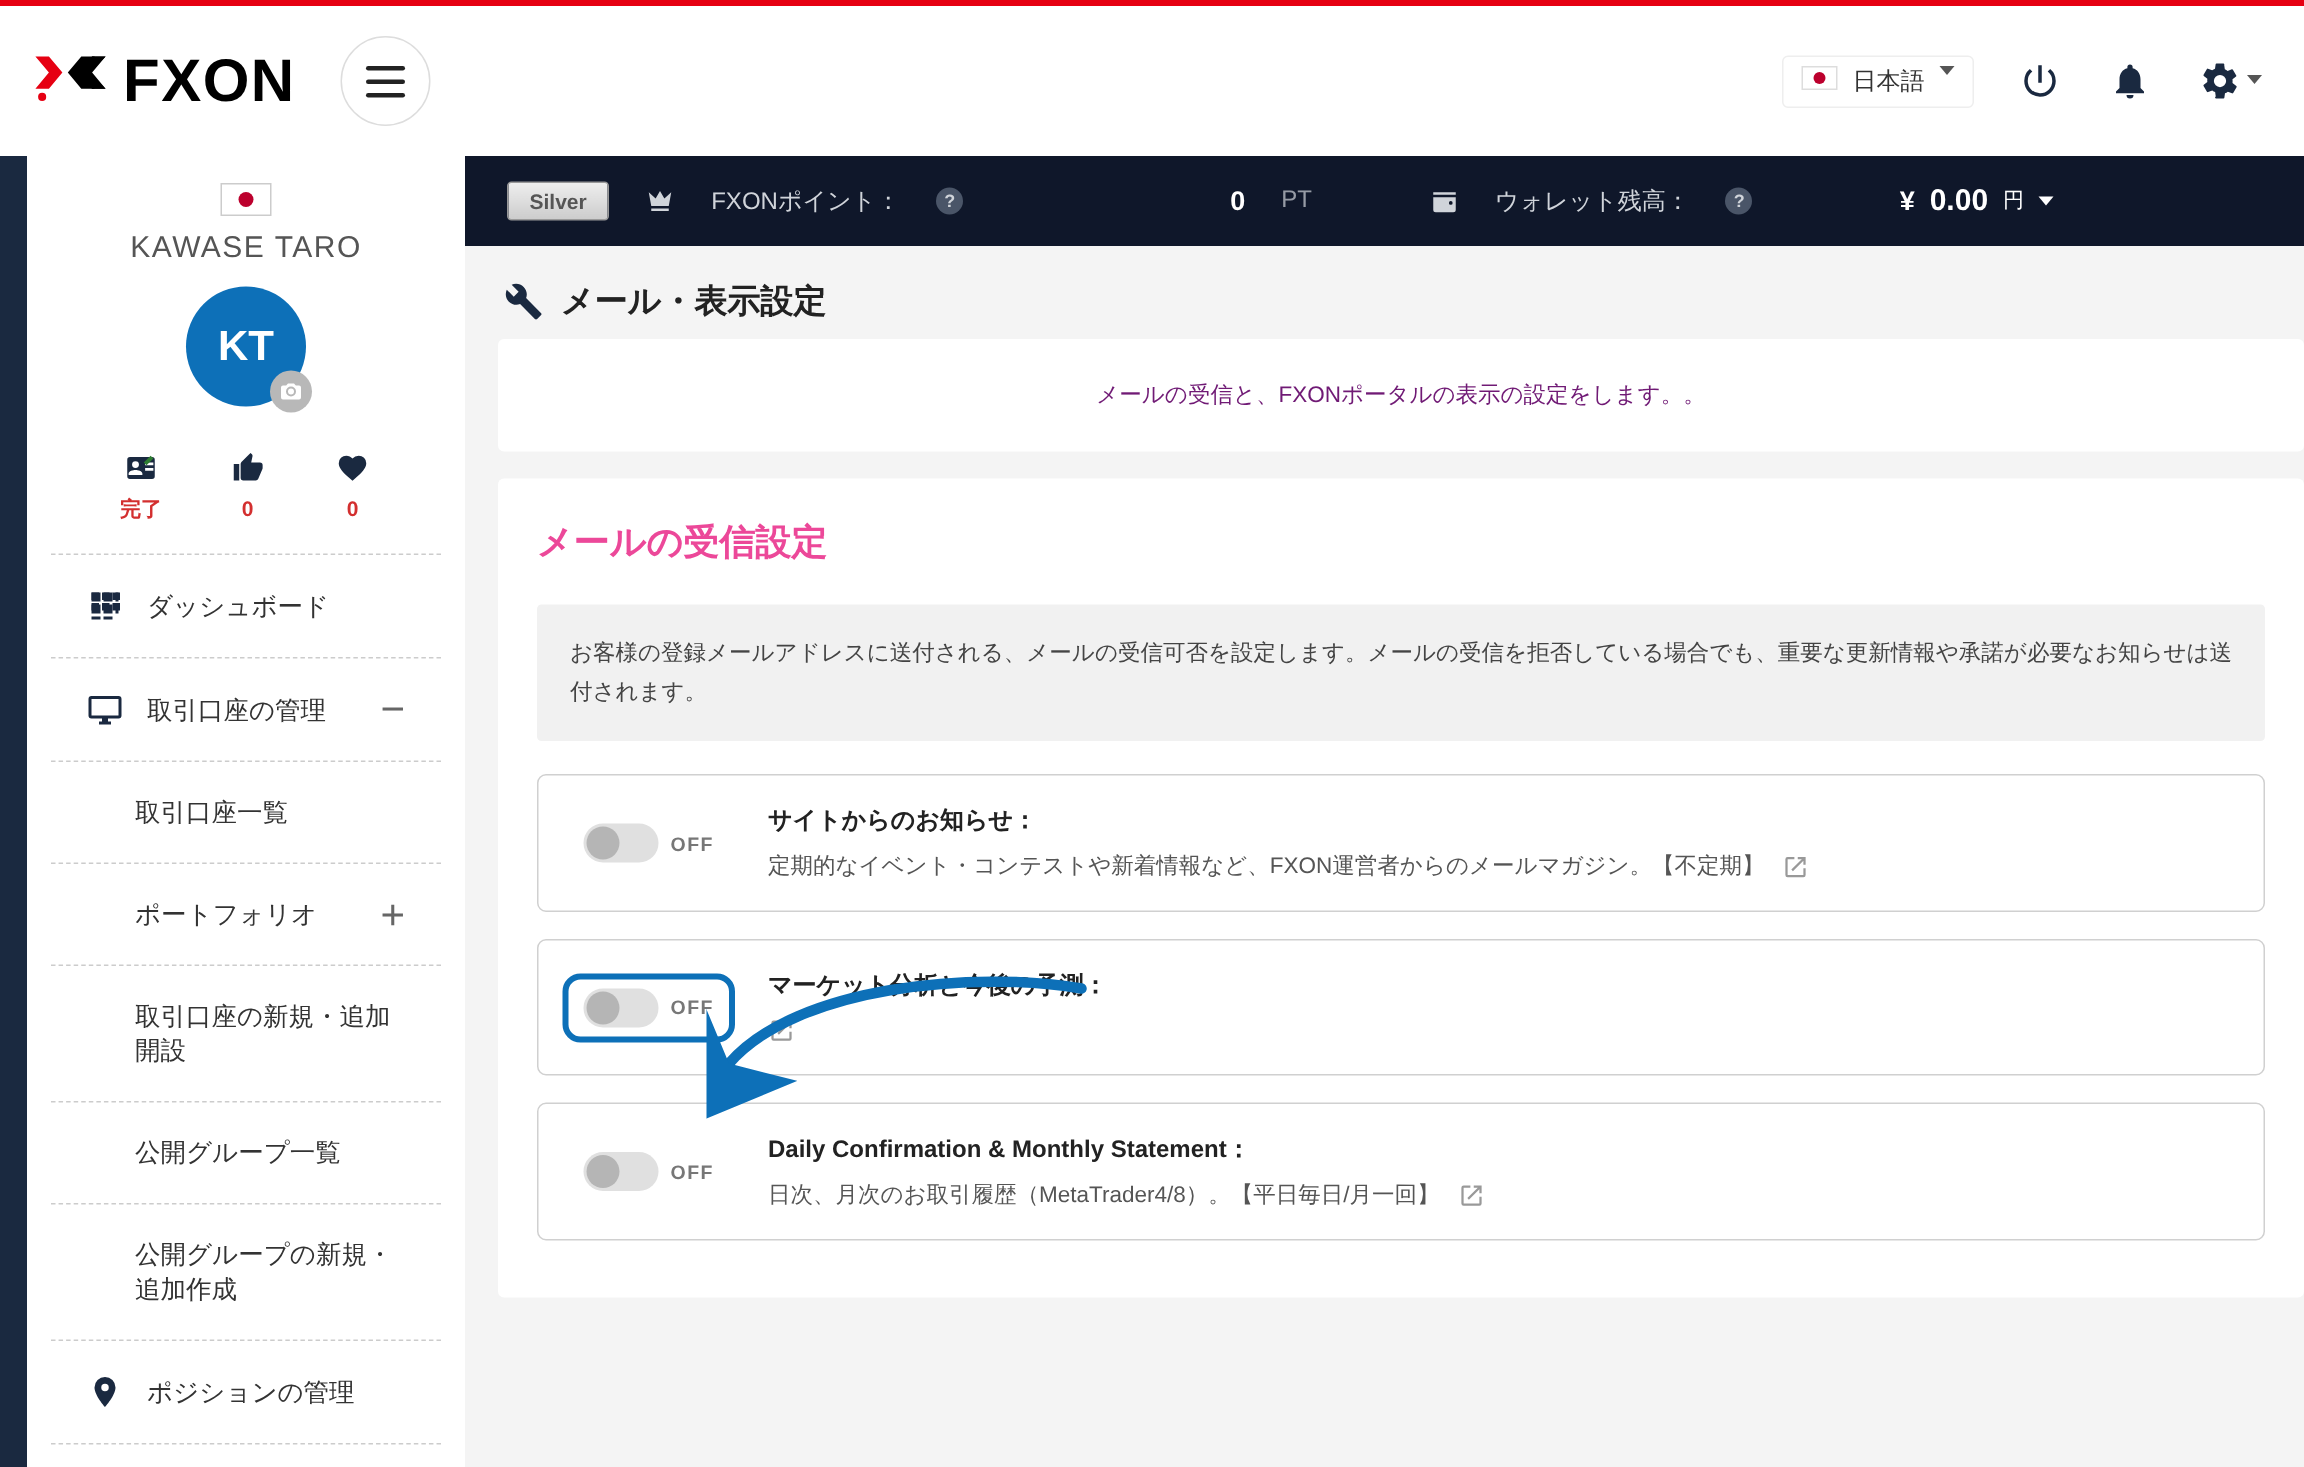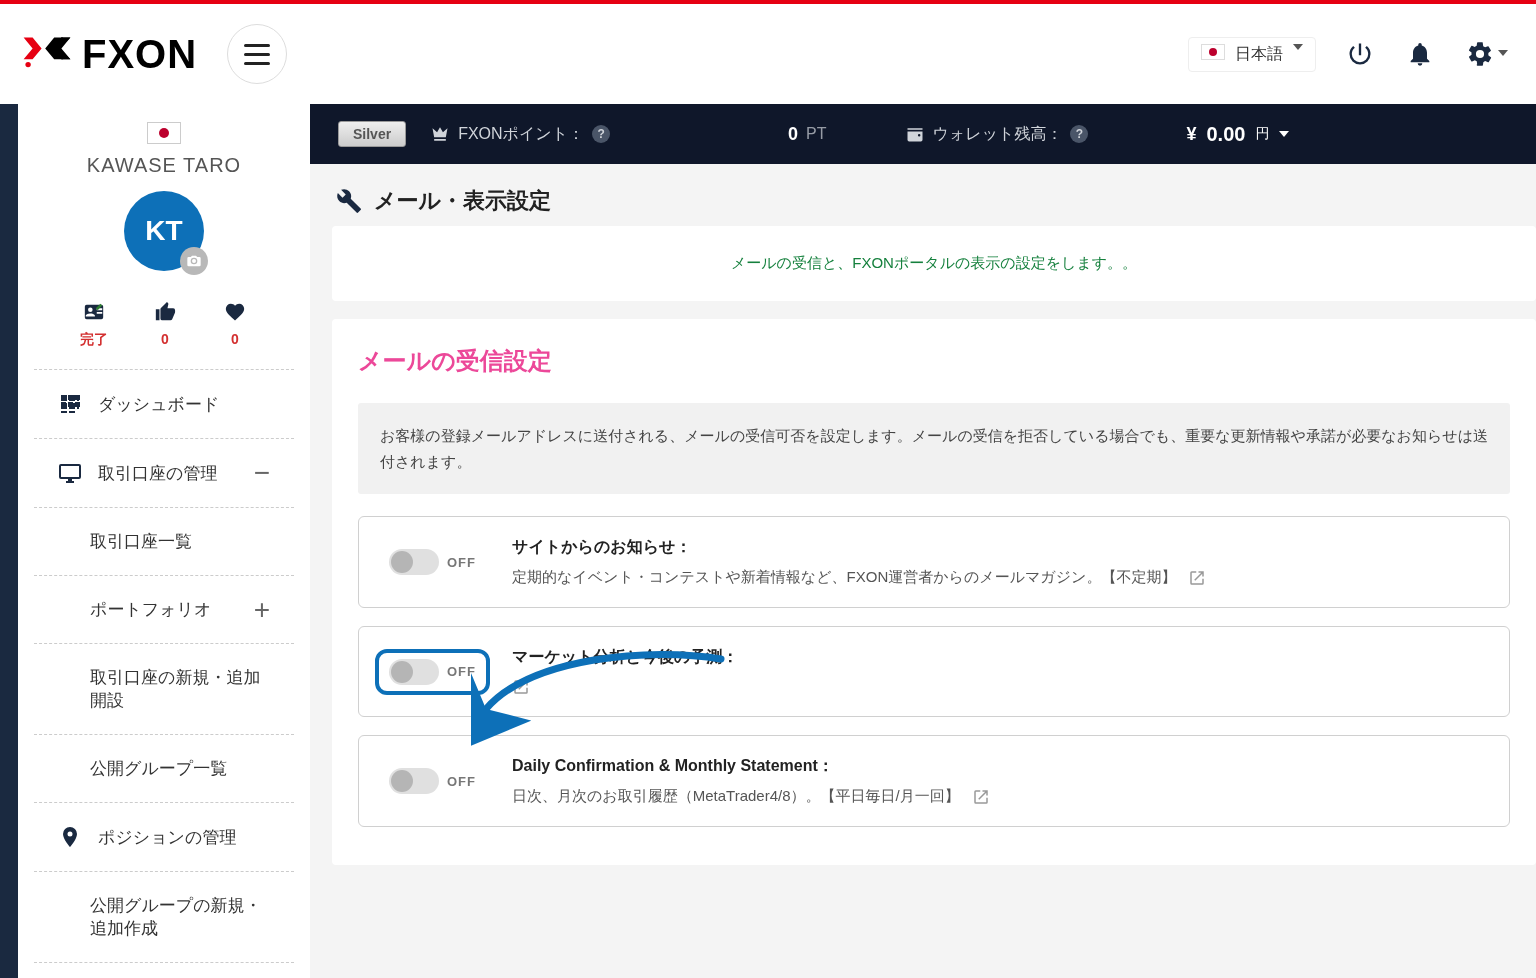--- a/index.html
+++ b/index.html
@@ -49,34 +49,34 @@
 .menu-item.sub { padding: 22px 24px 22px 56px; font-size: 16px; color: #444; }
 .menu-icon { width: 24px; height: 24px; margin-right: 16px; }
 .menu-icon svg { width: 100%; height: 100%; fill: #1a2940; }
 .menu-label { font-size: 17px; color: #333; }
 .menu-expand { position: absolute; right: 24px; font-size: 28px; color: #666; font-weight: 300; line-height: 1; }
 
 
 .main { flex: 1; display: flex; flex-direction: column; overflow-y: auto; }
 .topbar-dark { height: 60px; background: #0f172a; display: flex; align-items: center; padding: 0 28px; gap: 24px; color: #d0d4da; font-size: 16px; }
 .tier-badge { background: linear-gradient(#eee,#ccc); border: 1px solid #999; color: #555; font-size: 14px; font-weight: 700; padding: 4px 14px; border-radius: 3px; }
-.topbar-item { display: flex; align-items: center; gap: 8px; }
+.topbar-item { display: flex; align-items: center; gap: 24px; }
 .topbar-item svg { width: 20px; height: 20px; fill: #d0d4da; }
 .help-q { width: 18px; height: 18px; border-radius: 50%; background: #4a5568; color: #d0d4da; font-size: 12px; display: flex; align-items: center; justify-content: center; font-weight: 700; }
 .topbar-pt { font-weight: 700; color: #fff; font-size: 18px; }
 .topbar-balance { font-weight: 700; color: #fff; font-size: 20px; display: flex; align-items: center; gap: 10px; }
 .topbar-balance .yen { font-size: 18px; }
 .topbar-balance .small { font-size: 14px; font-weight: 400; }
 
 .content { padding: 22px 0 30px 22px; flex: 1; }
 .page-title-row { display: flex; align-items: center; gap: 12px; margin-bottom: 10px; padding-left: 4px; }
 .page-title-row svg { width: 26px; height: 26px; fill: #1a2940; }
 .page-title { font-size: 22px; font-weight: 700; color: #222; }
 .card { background: #fff; border-radius: 4px; margin-bottom: 18px; }
-.card.intro { padding: 28px 20px; text-align: center; color: #15803d; font-size: 15px; }
+.card.intro { padding: 28px 20px; text-align: center; color: #701a75; font-size: 15px; }
 .card.section { padding: 26px 26px 20px; }
 .section-title { font-size: 24px; font-weight: 700; color: #ec4899; margin-bottom: 26px; }
 .section-note { background: #f1f1f1; padding: 20px 22px; border-radius: 3px; color: #444; font-size: 15px; line-height: 1.7; margin-bottom: 22px; }
 
 .setting-row { border: 1px solid #d0d0d0; border-radius: 6px; padding: 20px 24px; display: flex; align-items: center; gap: 30px; margin-bottom: 18px; position: relative; }
 .setting-row.highlight .toggle-wrap { outline: 4px solid #0d70b8; outline-offset: 4px; border-radius: 4px; }
 .toggle-wrap { display: flex; align-items: center; gap: 8px; min-width: 70px; padding: 2px 6px; }
 .toggle { width: 50px; height: 26px; background: #e0e0e0; border-radius: 13px; position: relative; cursor: pointer;}
 .toggle::after { content: ''; width: 22px; height: 22px; background: #b5b5b5; border-radius: 50%; position: absolute; left: 2px; top: 2px; }
 .toggle-wrap { display: flex; align-items: center; }
@@ -204,28 +204,28 @@
       <div class="menu-item sub">
         <span class="menu-label">ポートフォリオ</span>
         <span class="menu-expand">+</span>
       </div>
       <div class="menu-item sub">
         <span class="menu-label">取引口座の新規・追加開設</span>
       </div>
       <div class="menu-item sub">
         <span class="menu-label">公開グループ一覧</span>
       </div>
+      <div class="menu-item sub">
+        <span class="menu-label">公開グループの新規・追加作成</span>
+      </div>
       <div class="menu-item">
         <span class="menu-icon"><svg viewBox="0 0 24 24">
               <path d="M12 2a7 7 0 00-7 7c0 5.25 7 13 7 13s7-7.75 7-13a7 7 0 00-7-7zm0 9.5A2.5 2.5 0 1114.5 9 2.5 2.5 0 0112 11.5z"></path>
             </svg></span>
         <span class="menu-label">ポジションの管理</span>
-      </div>
-      <div class="menu-item sub">
-        <span class="menu-label">公開グループの新規・追加作成</span>
       </div>
     </nav>
   </aside>
 
   <main class="main">
     <div class="topbar-dark">
       <span class="tier-badge">Silver</span>
       <div class="topbar-item">
         <svg viewBox="0 0 24 24">
             <path d="M5 16L3 5l5.5 5L12 4l3.5 6L21 5l-2 11H5zm0 2h14v2H5v-2z"></path>

